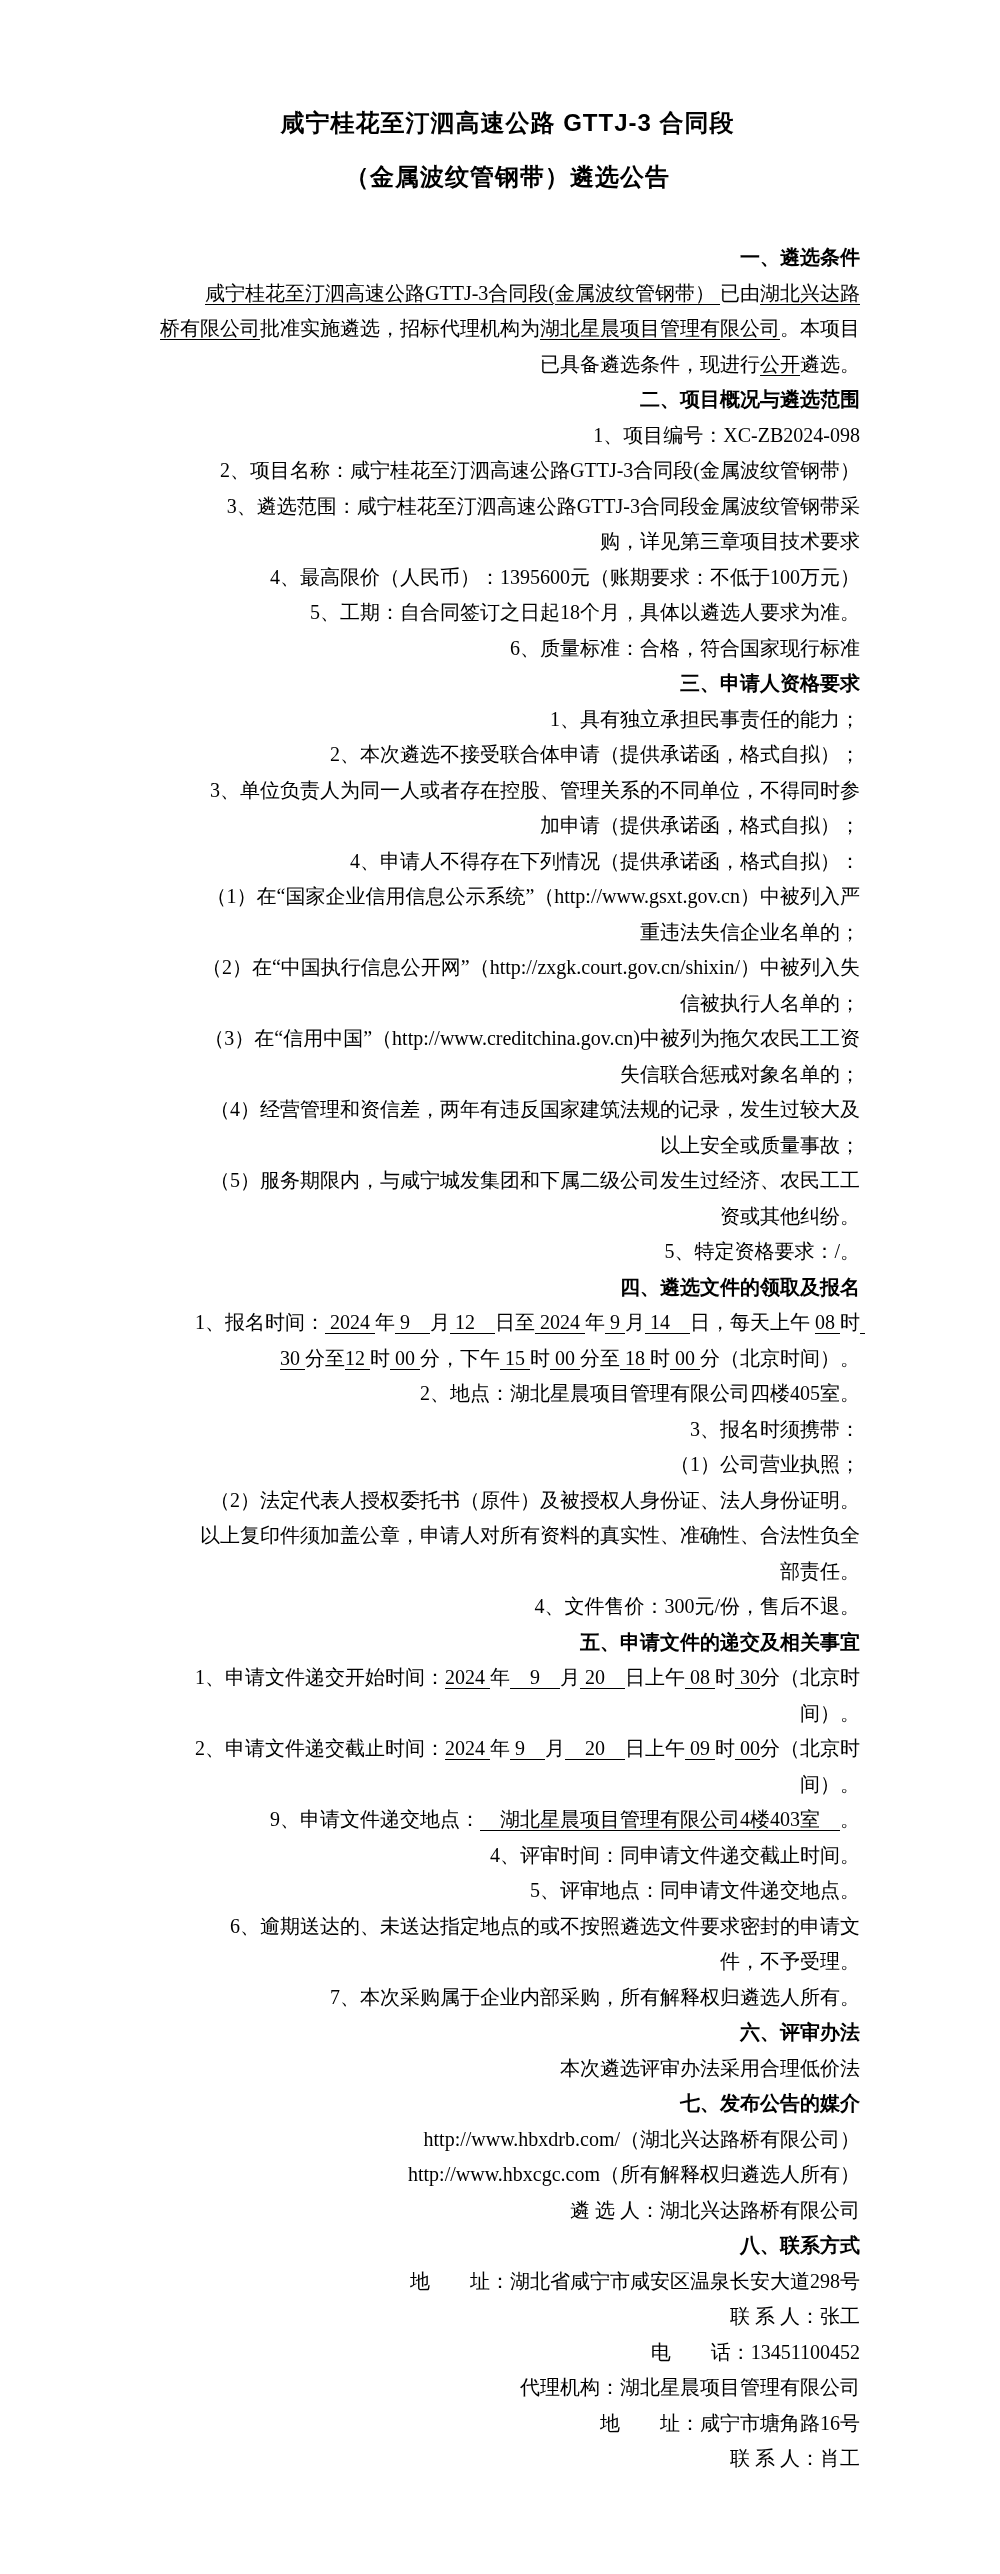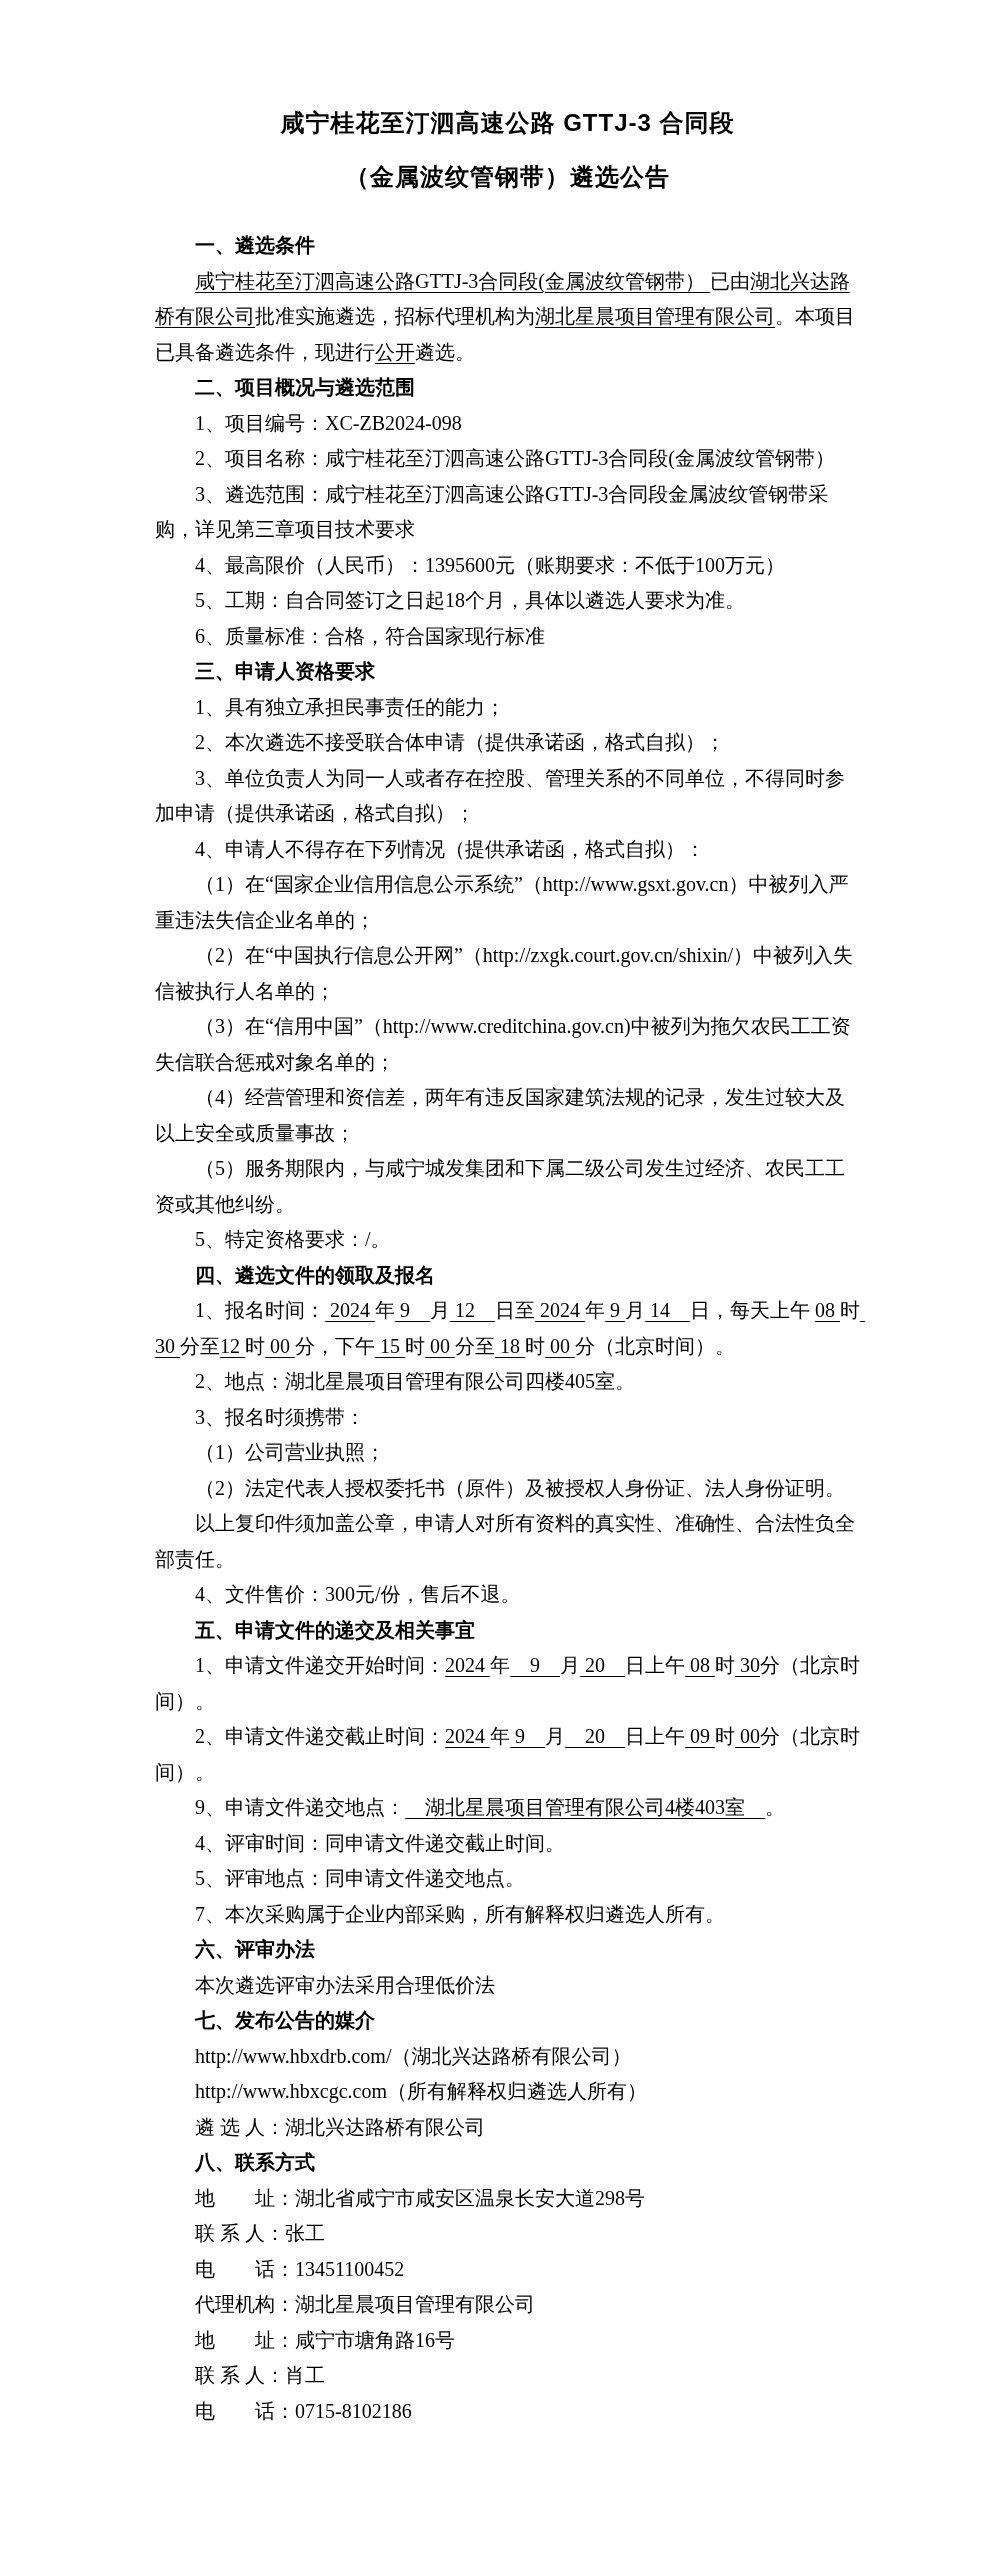--- a/index.html
+++ b/index.html
@@ -18,23 +18,24 @@
   .title-line {
     font-family: "Liberation Sans", "DejaVu Sans", sans-serif;
     font-weight: 700;
     font-size: 24px;
     line-height: 54px;
     text-align: center;
     letter-spacing: 1px;
     white-space: pre-wrap;
   }
   .body-text {
-    margin-top: 24px;
+    margin-top: 36px;
     font-size: 20px;
     line-height: 35.5px;
+    text-align: right;
   }
   .para {
     margin: 0;
     text-indent: 2em;
     white-space: pre-wrap;
     word-break: break-all;
   }
   .heading { font-weight: 700; }
   .u {
     text-decoration: underline;
@@ -79,30 +80,30 @@
         <p class="para"><span>（1）公司营业执照；</span></p>
         <p class="para"><span>（2）法定代表人授权委托书（原件）及被授权人身份证、法人身份证明。</span></p>
         <p class="para"><span>以上复印件须加盖公章，申请人对所有资料的真实性、准确性、合法性负全部责任。</span></p>
         <p class="para"><span>4、文件售价：300元/份，售后不退。</span></p>
         <p class="para heading"><span>五、申请文件的递交及相关事宜</span></p>
         <p class="para"><span>1、申请文件递交开始时间：</span><span class="u">2024 </span><span>年</span><span class="u">　9　</span><span>月</span><span class="u"> 20　</span><span>日上午</span><span class="u"> 08 </span><span>时</span><span class="u"> 30</span><span>分（北京时间）。</span></p>
         <p class="para"><span>2、申请文件递交截止时间：</span><span class="u">2024 </span><span>年</span><span class="u"> 9　</span><span>月</span><span class="u">　20　</span><span>日上午</span><span class="u"> 09 </span><span>时</span><span class="u"> 00</span><span>分（北京时间）。</span></p>
         <p class="para"><span>9、申请文件递交地点：</span><span class="u">　湖北星晨项目管理有限公司4楼403室　</span><span>。</span></p>
         <p class="para"><span>4、评审时间：同申请文件递交截止时间。</span></p>
         <p class="para"><span>5、评审地点：同申请文件递交地点。</span></p>
+        <p class="para"><span>6、逾期送达的、未送达指定地点的或不按照遴选文件要求密封的申请文件，不予受理。</span></p>
         <p class="para"><span>7、本次采购属于企业内部采购，所有解释权归遴选人所有。</span></p>
         <p class="para heading"><span>六、评审办法</span></p>
         <p class="para"><span>本次遴选评审办法采用合理低价法</span></p>
         <p class="para heading"><span>七、发布公告的媒介</span></p>
         <p class="para"><span>http://www.hbxdrb.com/（湖北兴达路桥有限公司）</span></p>
         <p class="para"><span>http://www.hbxcgc.com（所有解释权归遴选人所有）</span></p>
         <p class="para"><span>遴 选 人：湖北兴达路桥有限公司</span></p>
         <p class="para heading"><span>八、联系方式</span></p>
         <p class="para"><span>地　　址：湖北省咸宁市咸安区温泉长安大道298号</span></p>
         <p class="para"><span>联 系 人：张工</span></p>
         <p class="para"><span>电　　话：13451100452</span></p>
         <p class="para"><span>代理机构：湖北星晨项目管理有限公司</span></p>
         <p class="para"><span>地　　址：咸宁市塘角路16号</span></p>
         <p class="para"><span>联 系 人：肖工</span></p>
-        <p class="para"><span>电　　话：0715-8102186</span></p>
       </div>
   </div>
 </div>
 
 </body></html>

